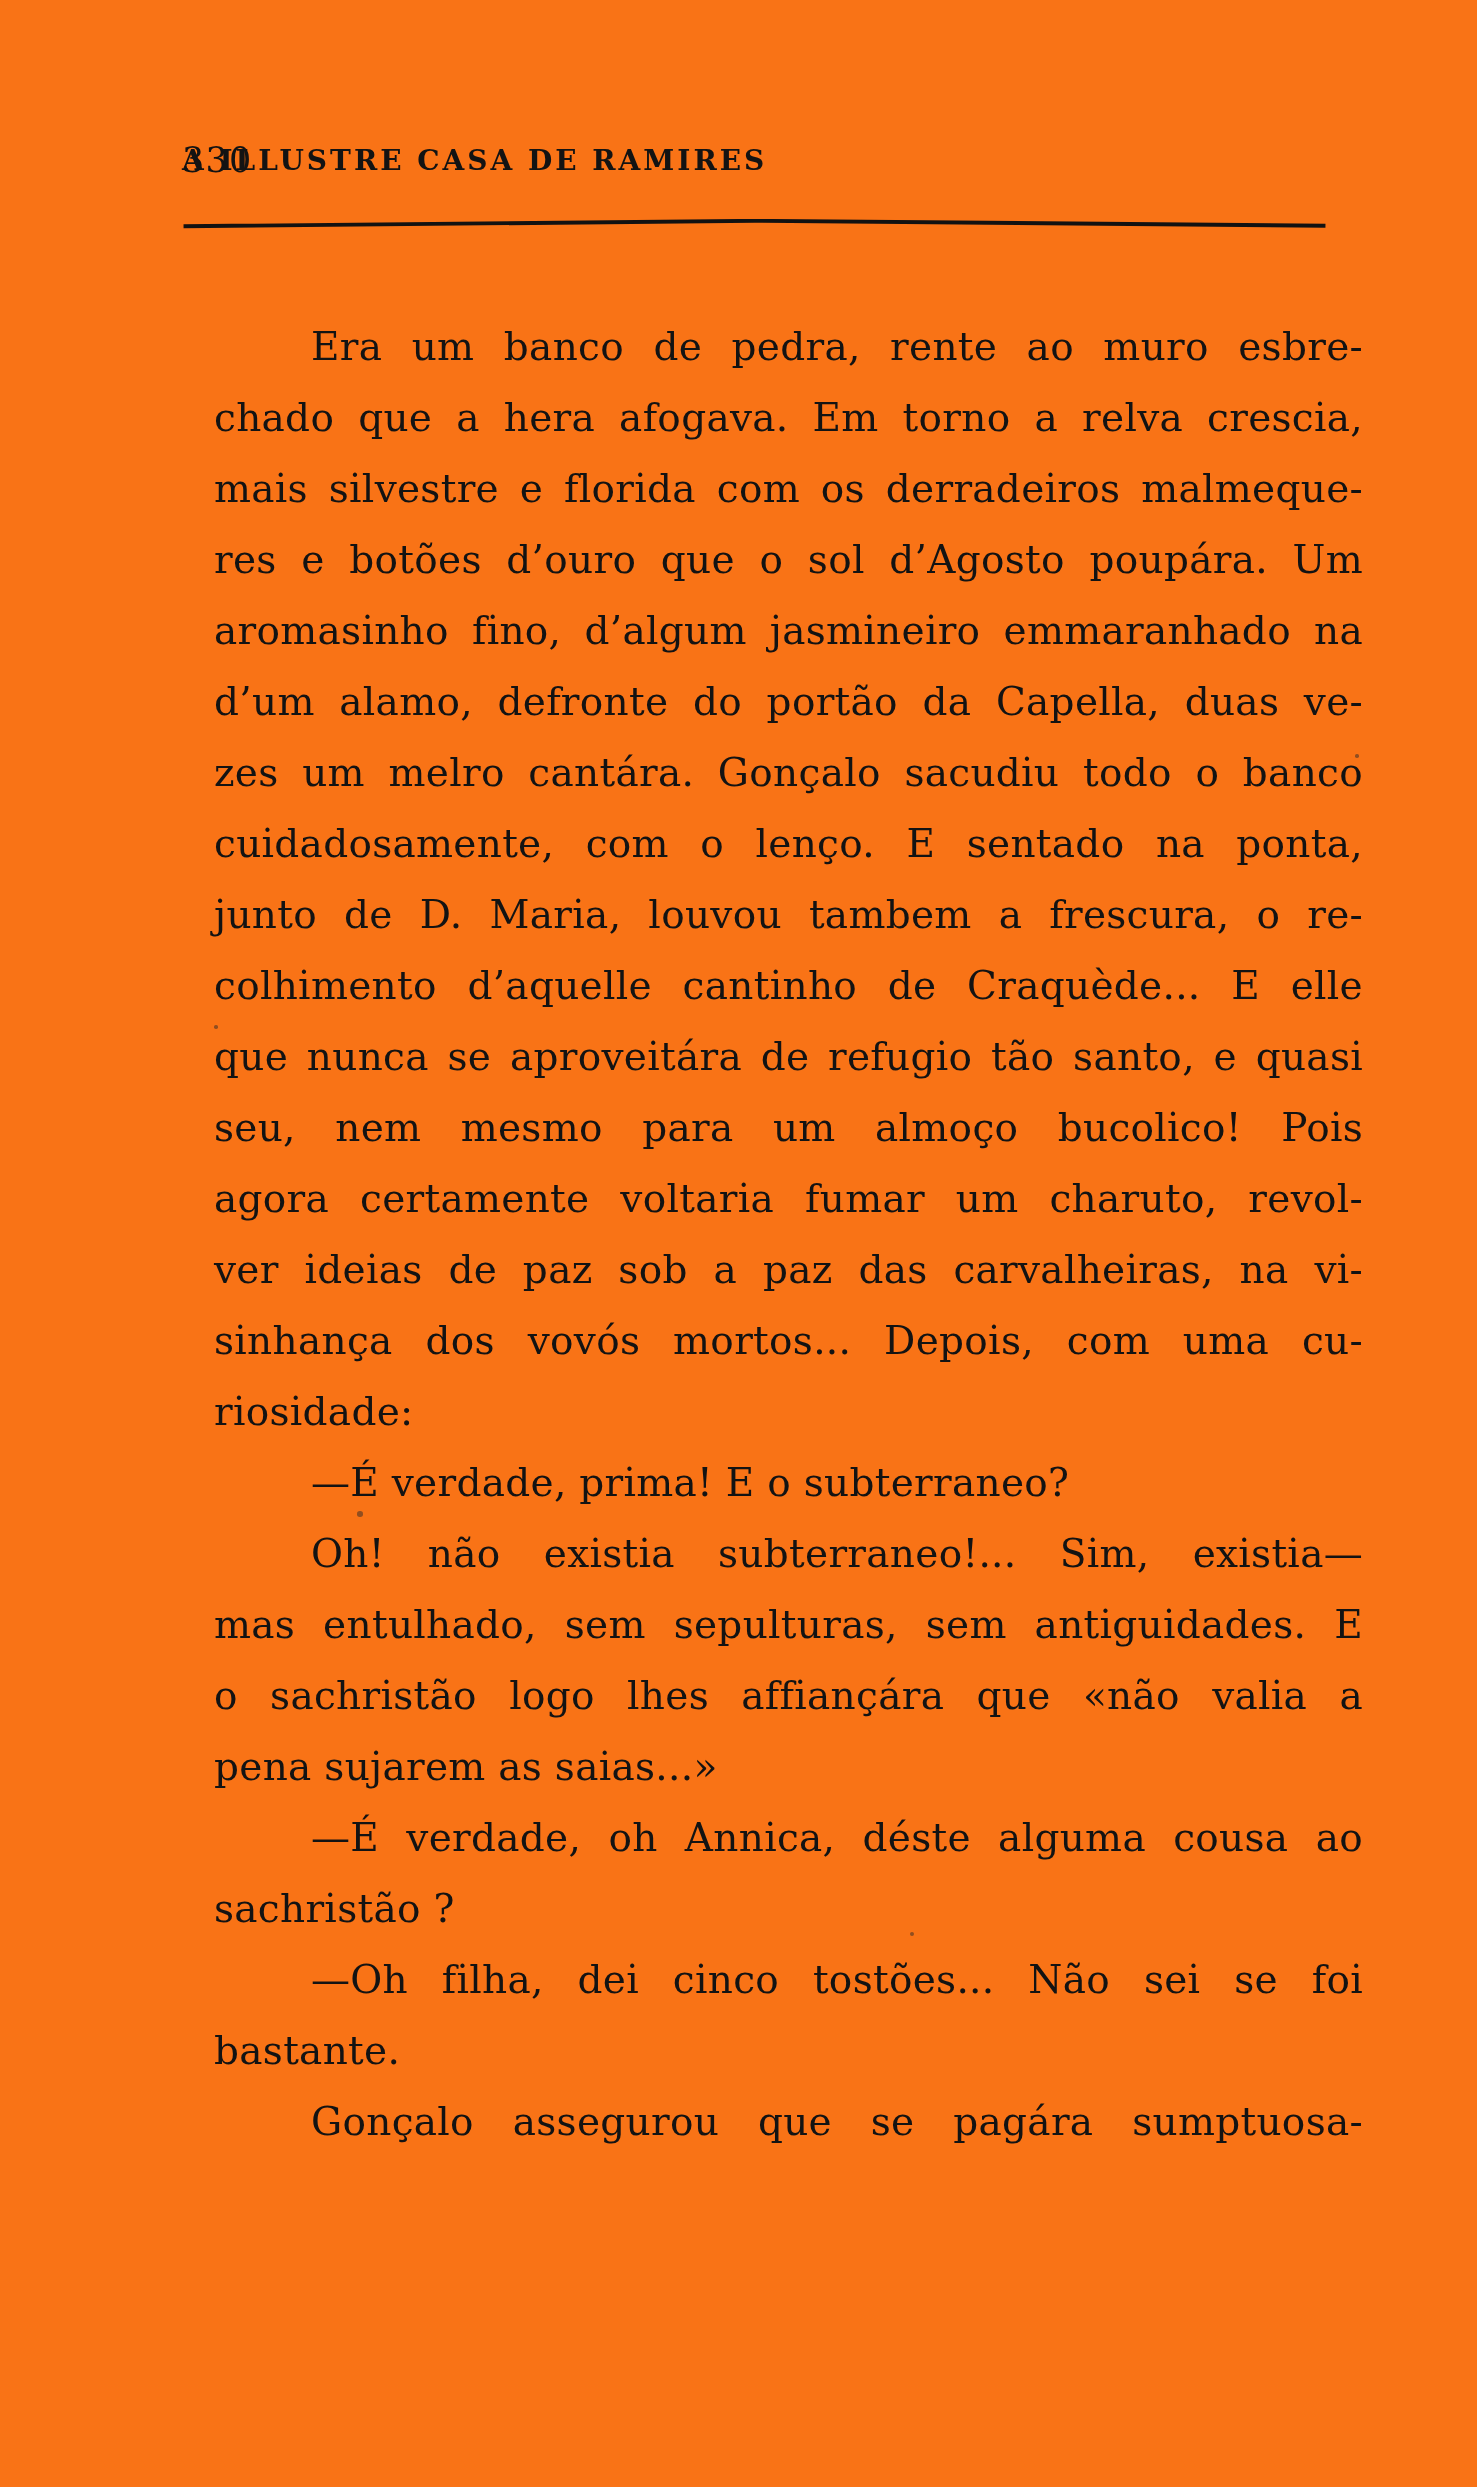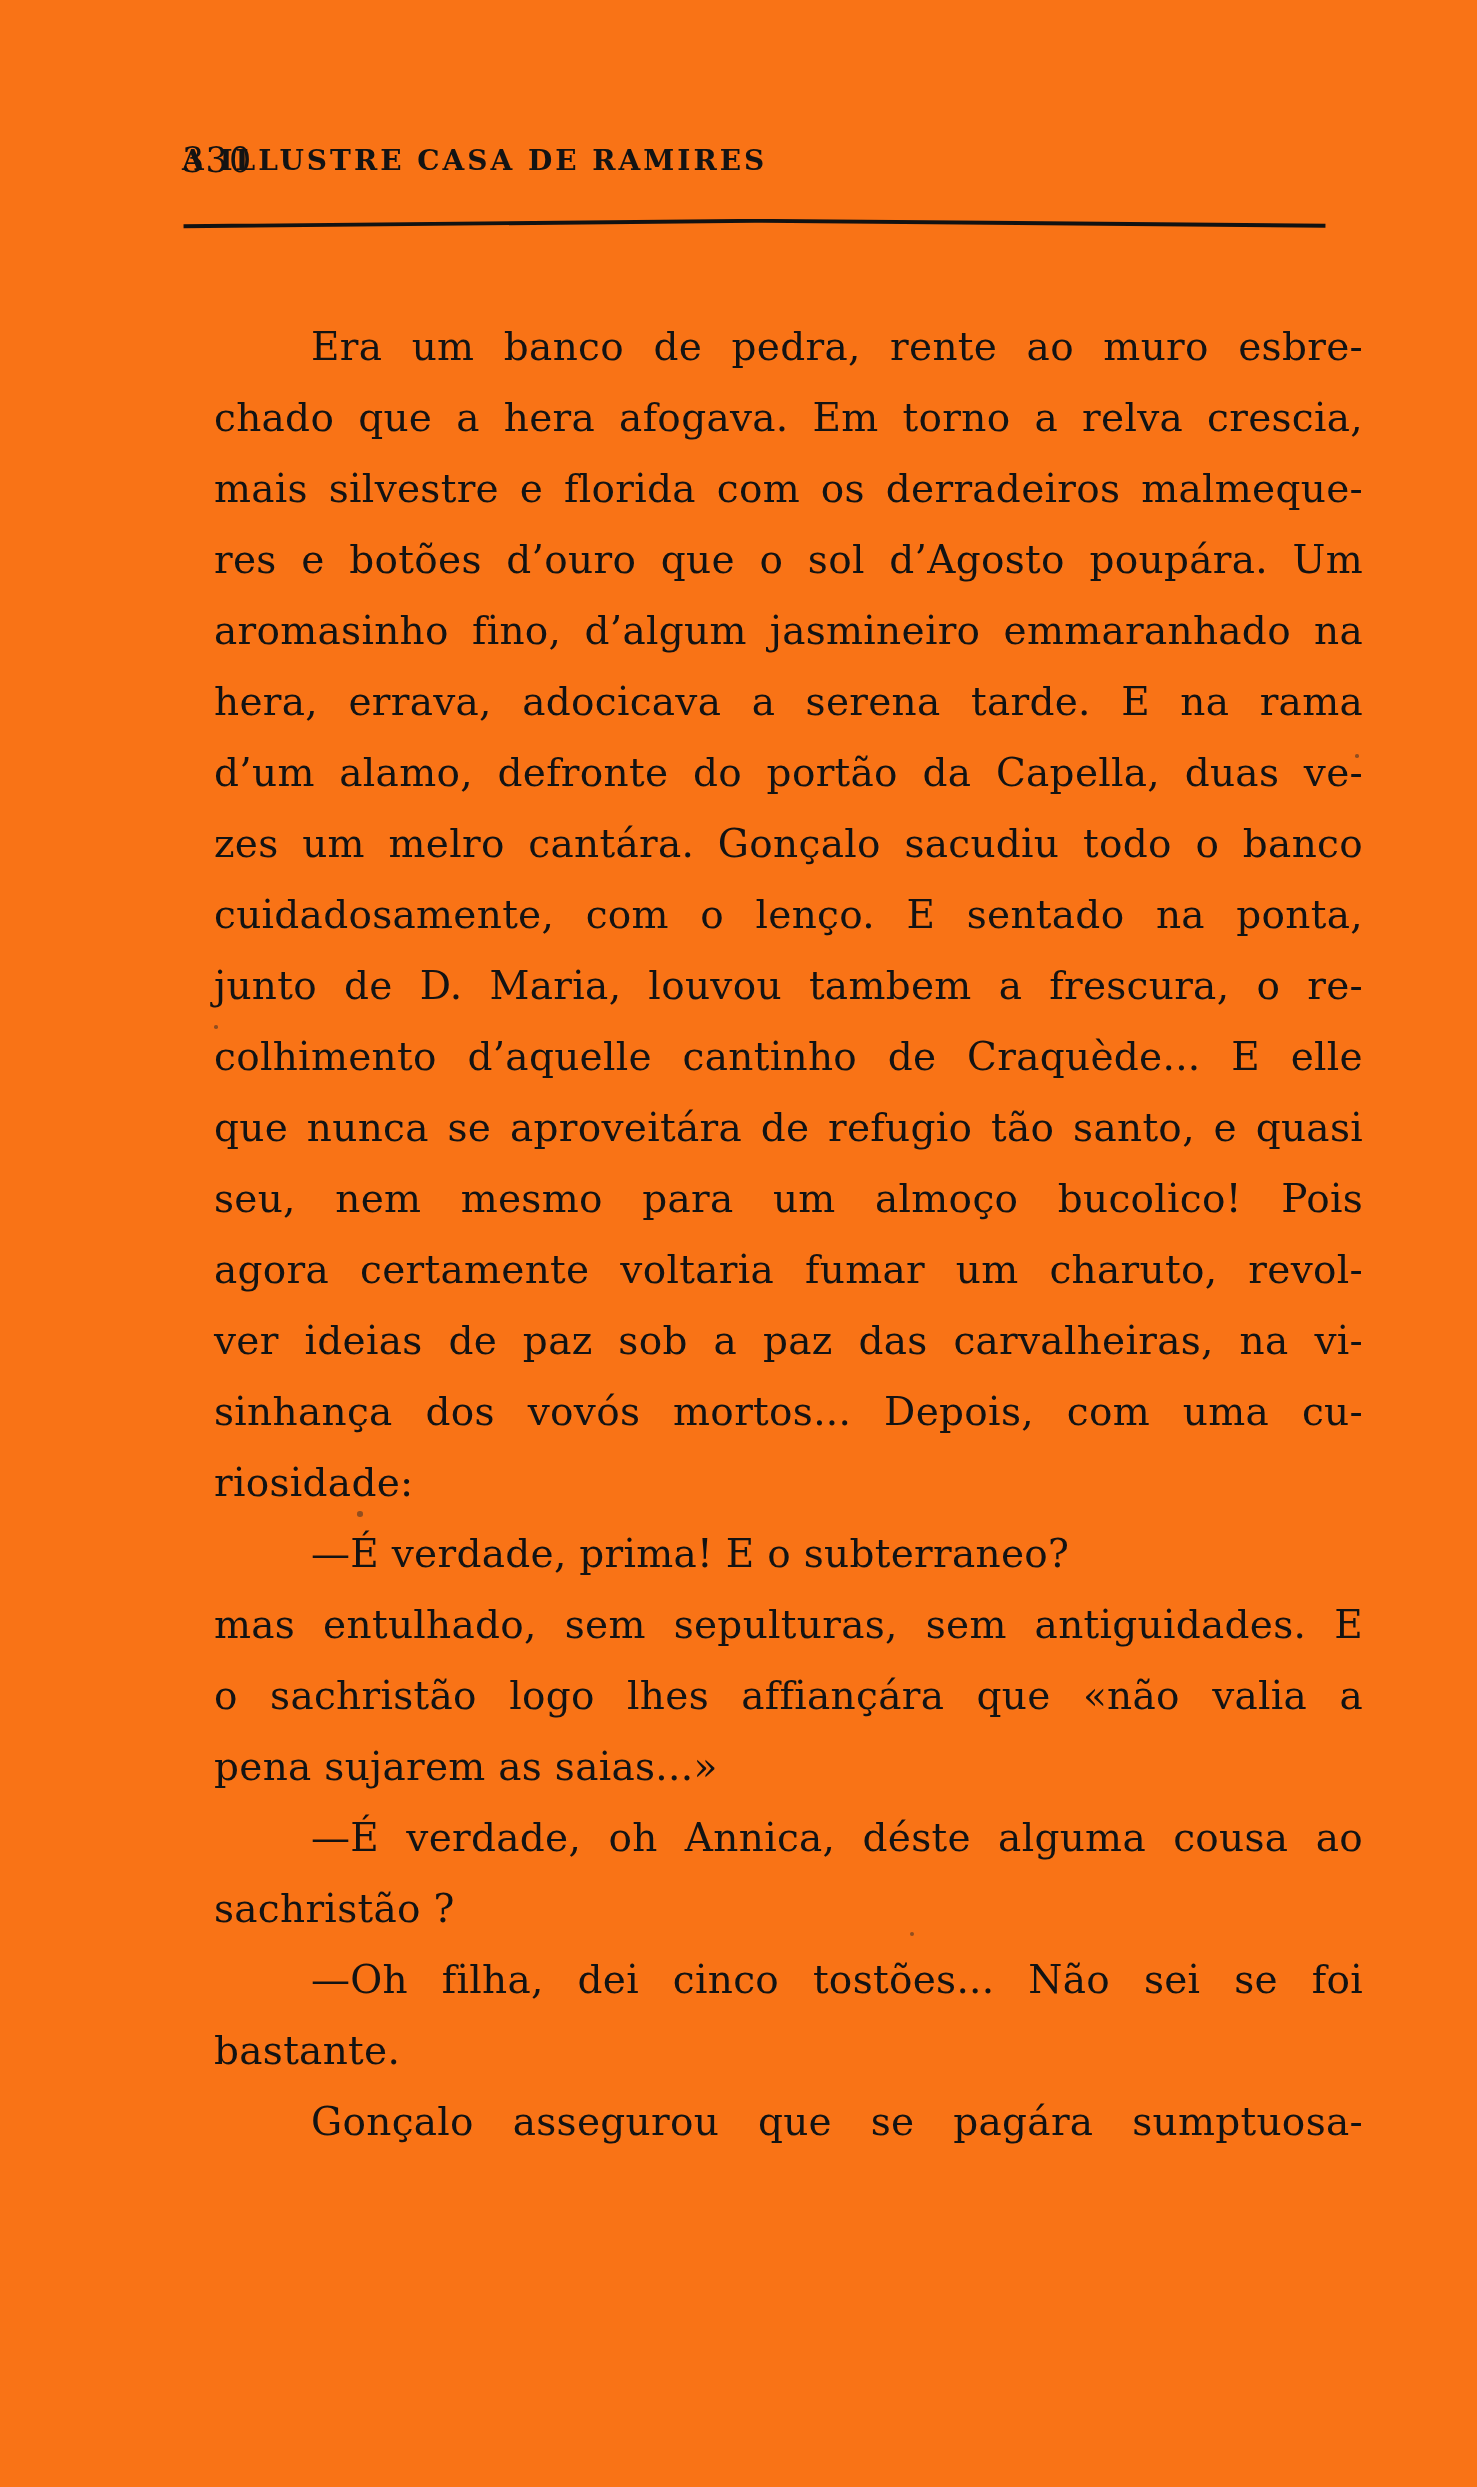--- a/index.html
+++ b/index.html
@@ -97,33 +97,33 @@
       <path d="M2,12 Q480,9 945,3 Q1420,8 1888,11" stroke="#121212" stroke-width="6.5" fill="none"></path>
     </svg>
   </div>
 
   <div class="textblock">
     <div class="line j ind">Era um banco de pedra, rente ao muro esbre-</div>
     <div class="line j">chado que a hera afogava. Em torno a relva crescia,</div>
     <div class="line j">mais silvestre e florida com os derradeiros malmeque-</div>
     <div class="line j">res e botões d’ouro que o sol d’Agosto poupára. Um</div>
     <div class="line j">aromasinho fino, d’algum jasmineiro emmaranhado na</div>
-    <div class="line j">hera, errava, adocicava a serena tarde. E na rama</div>
     <div class="line j">d’um alamo, defronte do portão da Capella, duas ve-</div>
     <div class="line j">zes um melro cantára. Gonçalo sacudiu todo o banco</div>
     <div class="line j">cuidadosamente, com o lenço. E sentado na ponta,</div>
     <div class="line j">junto de D. Maria, louvou tambem a frescura, o re-</div>
     <div class="line j">colhimento d’aquelle cantinho de Craquède... E elle</div>
     <div class="line j">que nunca se aproveitára de refugio tão santo, e quasi</div>
     <div class="line j">seu, nem mesmo para um almoço bucolico! Pois</div>
     <div class="line j">agora certamente voltaria fumar um charuto, revol-</div>
     <div class="line j">ver ideias de paz sob a paz das carvalheiras, na vi-</div>
     <div class="line j">sinhança dos vovós mortos... Depois, com uma cu-</div>
     <div class="line">riosidade:</div>
     <div class="line ind">—É verdade, prima! E o subterraneo?</div>
+    <div class="line j ind">Oh! não existia subterraneo!... Sim, existia—</div>
     <div class="line j">mas entulhado, sem sepulturas, sem antiguidades. E</div>
     <div class="line j">o sachristão logo lhes affiançára que «não valia a</div>
     <div class="line">pena sujarem as saias...»</div>
     <div class="line j ind">—É verdade, oh Annica, déste alguma cousa ao</div>
     <div class="line">sachristão ?</div>
     <div class="line j ind">—Oh filha, dei cinco tostões... Não sei se foi</div>
     <div class="line">bastante.</div>
     <div class="line j ind">Gonçalo assegurou que se pagára sumptuosa-</div>
   </div>
 

